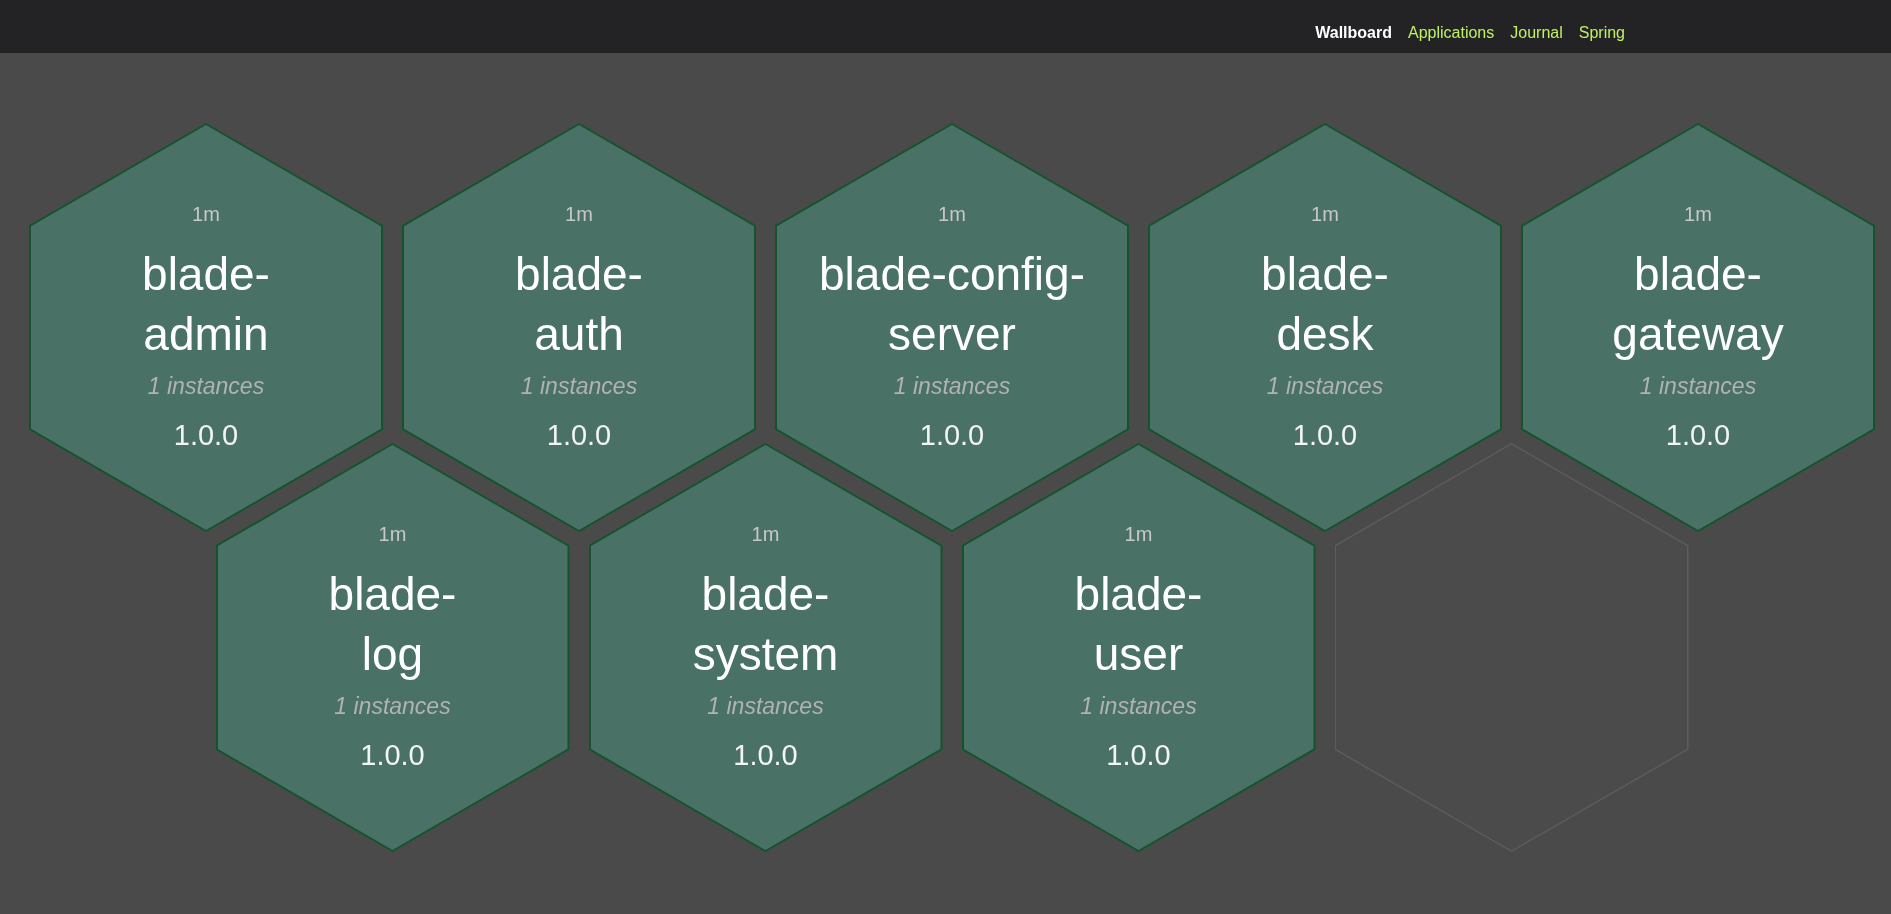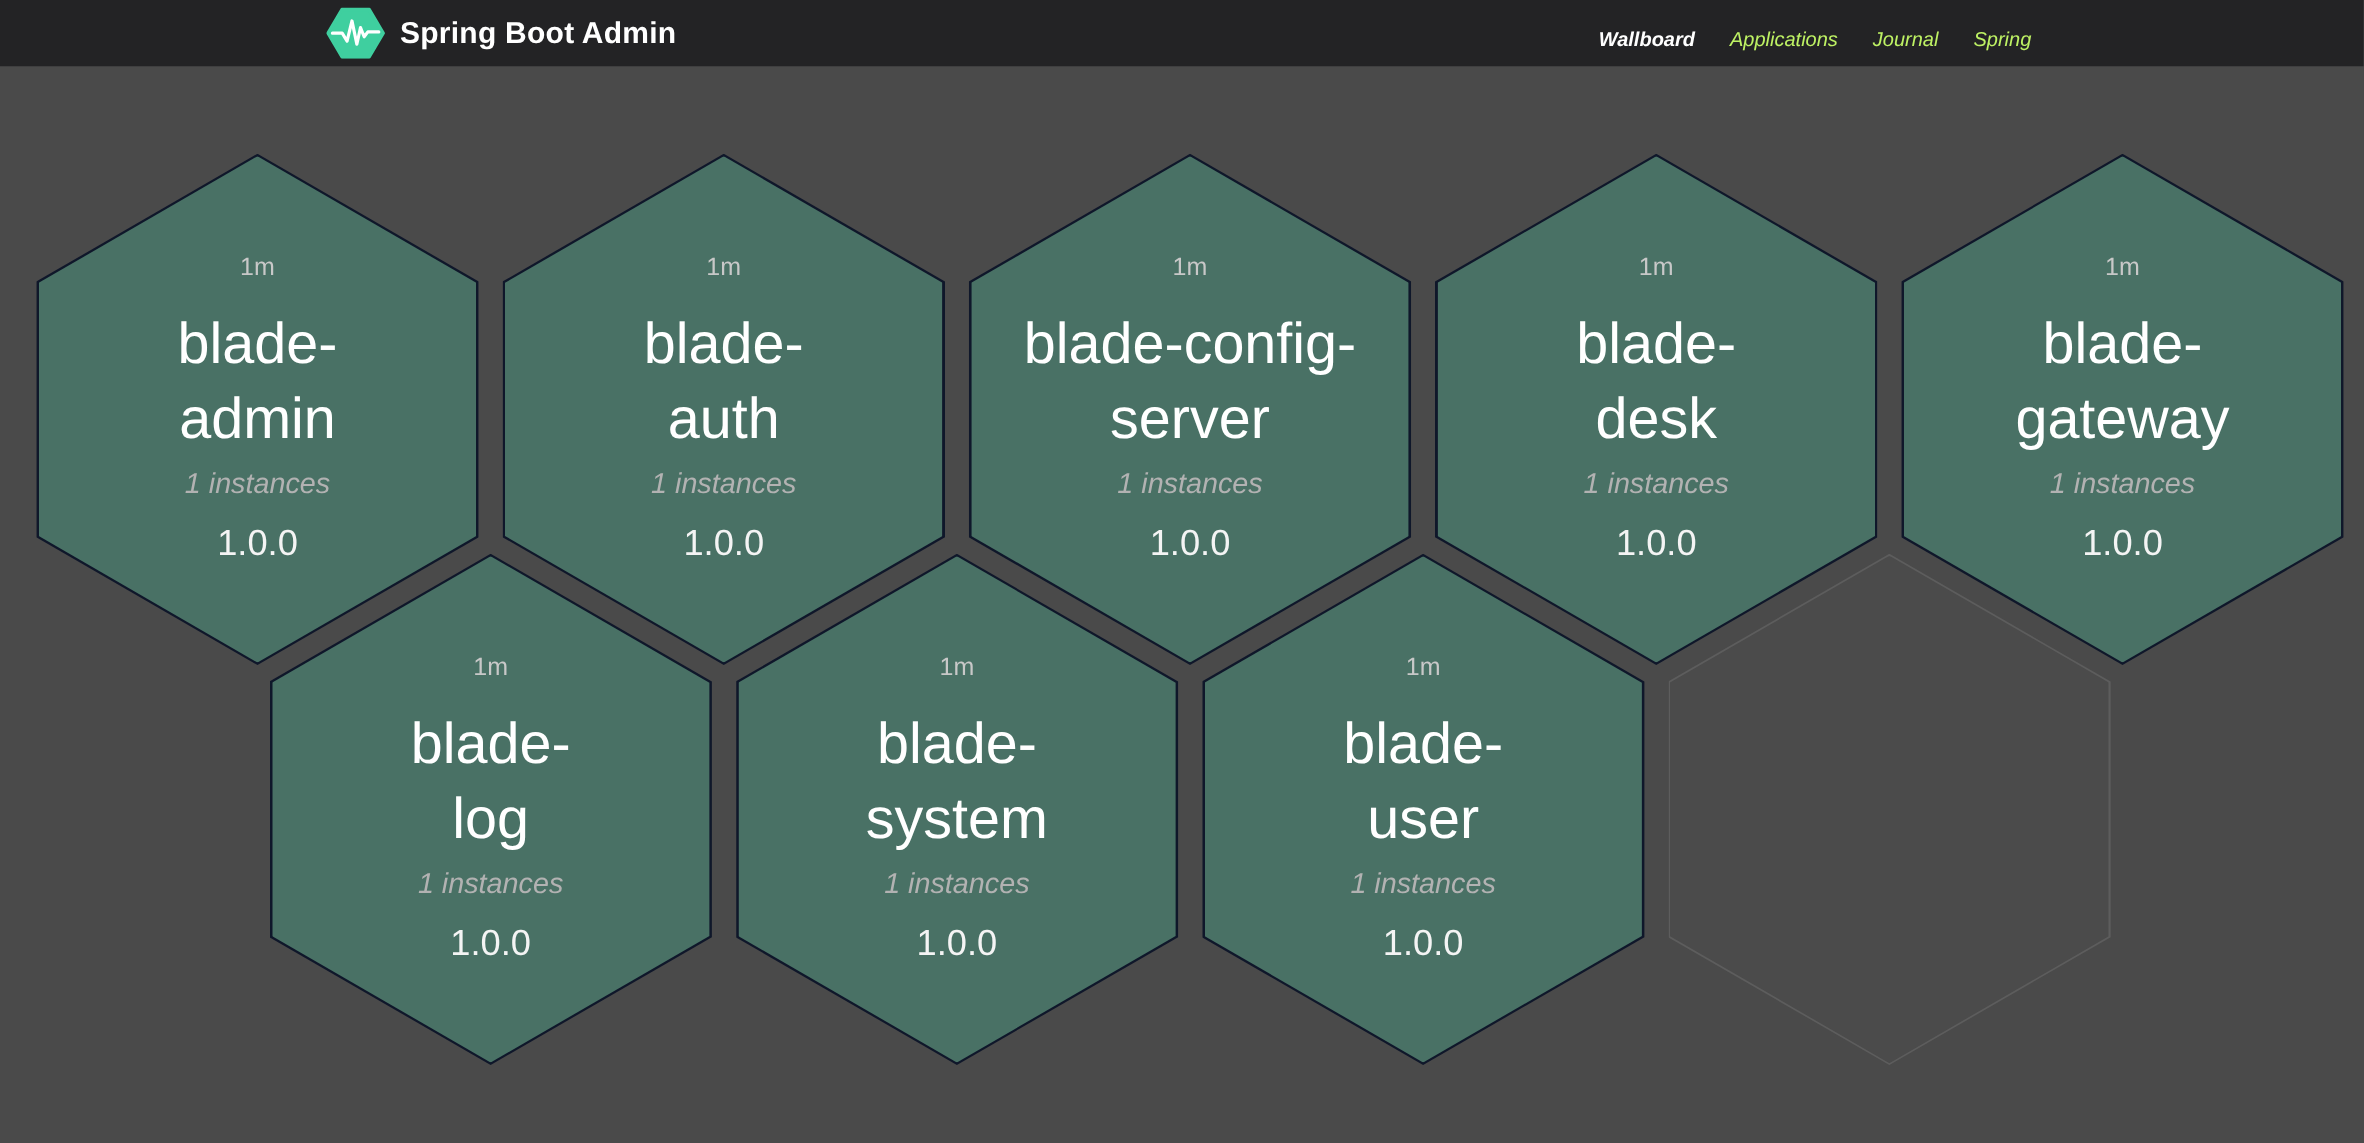--- a/index.html
+++ b/index.html
@@ -36,22 +36,21 @@
     letter-spacing: 0.2px;
     white-space: nowrap;
   }
   .nav {
     position: absolute;
     right: 266px;
     top: 0;
     height: 65px;
     display: flex;
     align-items: center;
-    gap: 28px;
-    font-style: italic;
+    gap: 16px;
   }
   .nav-item {
     color: #bef264;
     font-size: 16px;
     cursor: pointer;
     white-space: nowrap;
   }
   .nav-item.active {
     color: #ffffff;
     font-weight: 700;
@@ -60,21 +59,21 @@
   
   .wallboard {
     position: relative;
     width: 1891px;
     height: 861px;
   }
   .hex {
     position: absolute;
     width: 354px;
     height: 409px;
-    background: #0f172a; 
+    background: #14532d; 
     clip-path: polygon(50% 0, 100% 25%, 100% 75%, 50% 100%, 0 75%, 0 25%);
     cursor: pointer;
   }
   .hex-inner {
     position: absolute;
     inset: 2px;
     background: #497165;
     clip-path: polygon(50% 0, 100% 25%, 100% 75%, 50% 100%, 0 75%, 0 25%);
   }
   .hex-content {
@@ -115,27 +114,20 @@
   }
   .hex.empty .hex-inner {
     inset: 1.5px;
     background: #4b4b4b;
   }
 </style>
 </head>
 <body>
 
 <div class="header">
-  <a class="brand">
-    <svg class="brand-logo" viewBox="0 0 48 42" xmlns="http://www.w3.org/2000/svg">
-      <path d="M13 1.5 L35 1.5 L46.5 21 L35 40.5 L13 40.5 L1.5 21 Z" fill="#3fcf9f" stroke="#3fcf9f" stroke-width="3" stroke-linejoin="round"></path>
-      <polyline points="5,21 13,21 17,27.5 21,11 25,30 28,16.5 31,24 34,20 43,20" fill="none" stroke="#ffffff" stroke-width="2.6" stroke-linecap="round" stroke-linejoin="round"></polyline>
-    </svg>
-    <span class="brand-title">Spring Boot Admin</span>
-  </a>
   <nav class="nav" id="main-nav">
       <span class="nav-item active">Wallboard</span>
       <span class="nav-item">Applications</span>
       <span class="nav-item">Journal</span>
       <span class="nav-item">Spring</span>
     </nav>
 </div>
 
 <div class="wallboard" id="wallboard">
     <div class="hex" style="left: 29px; top: 70px;">

